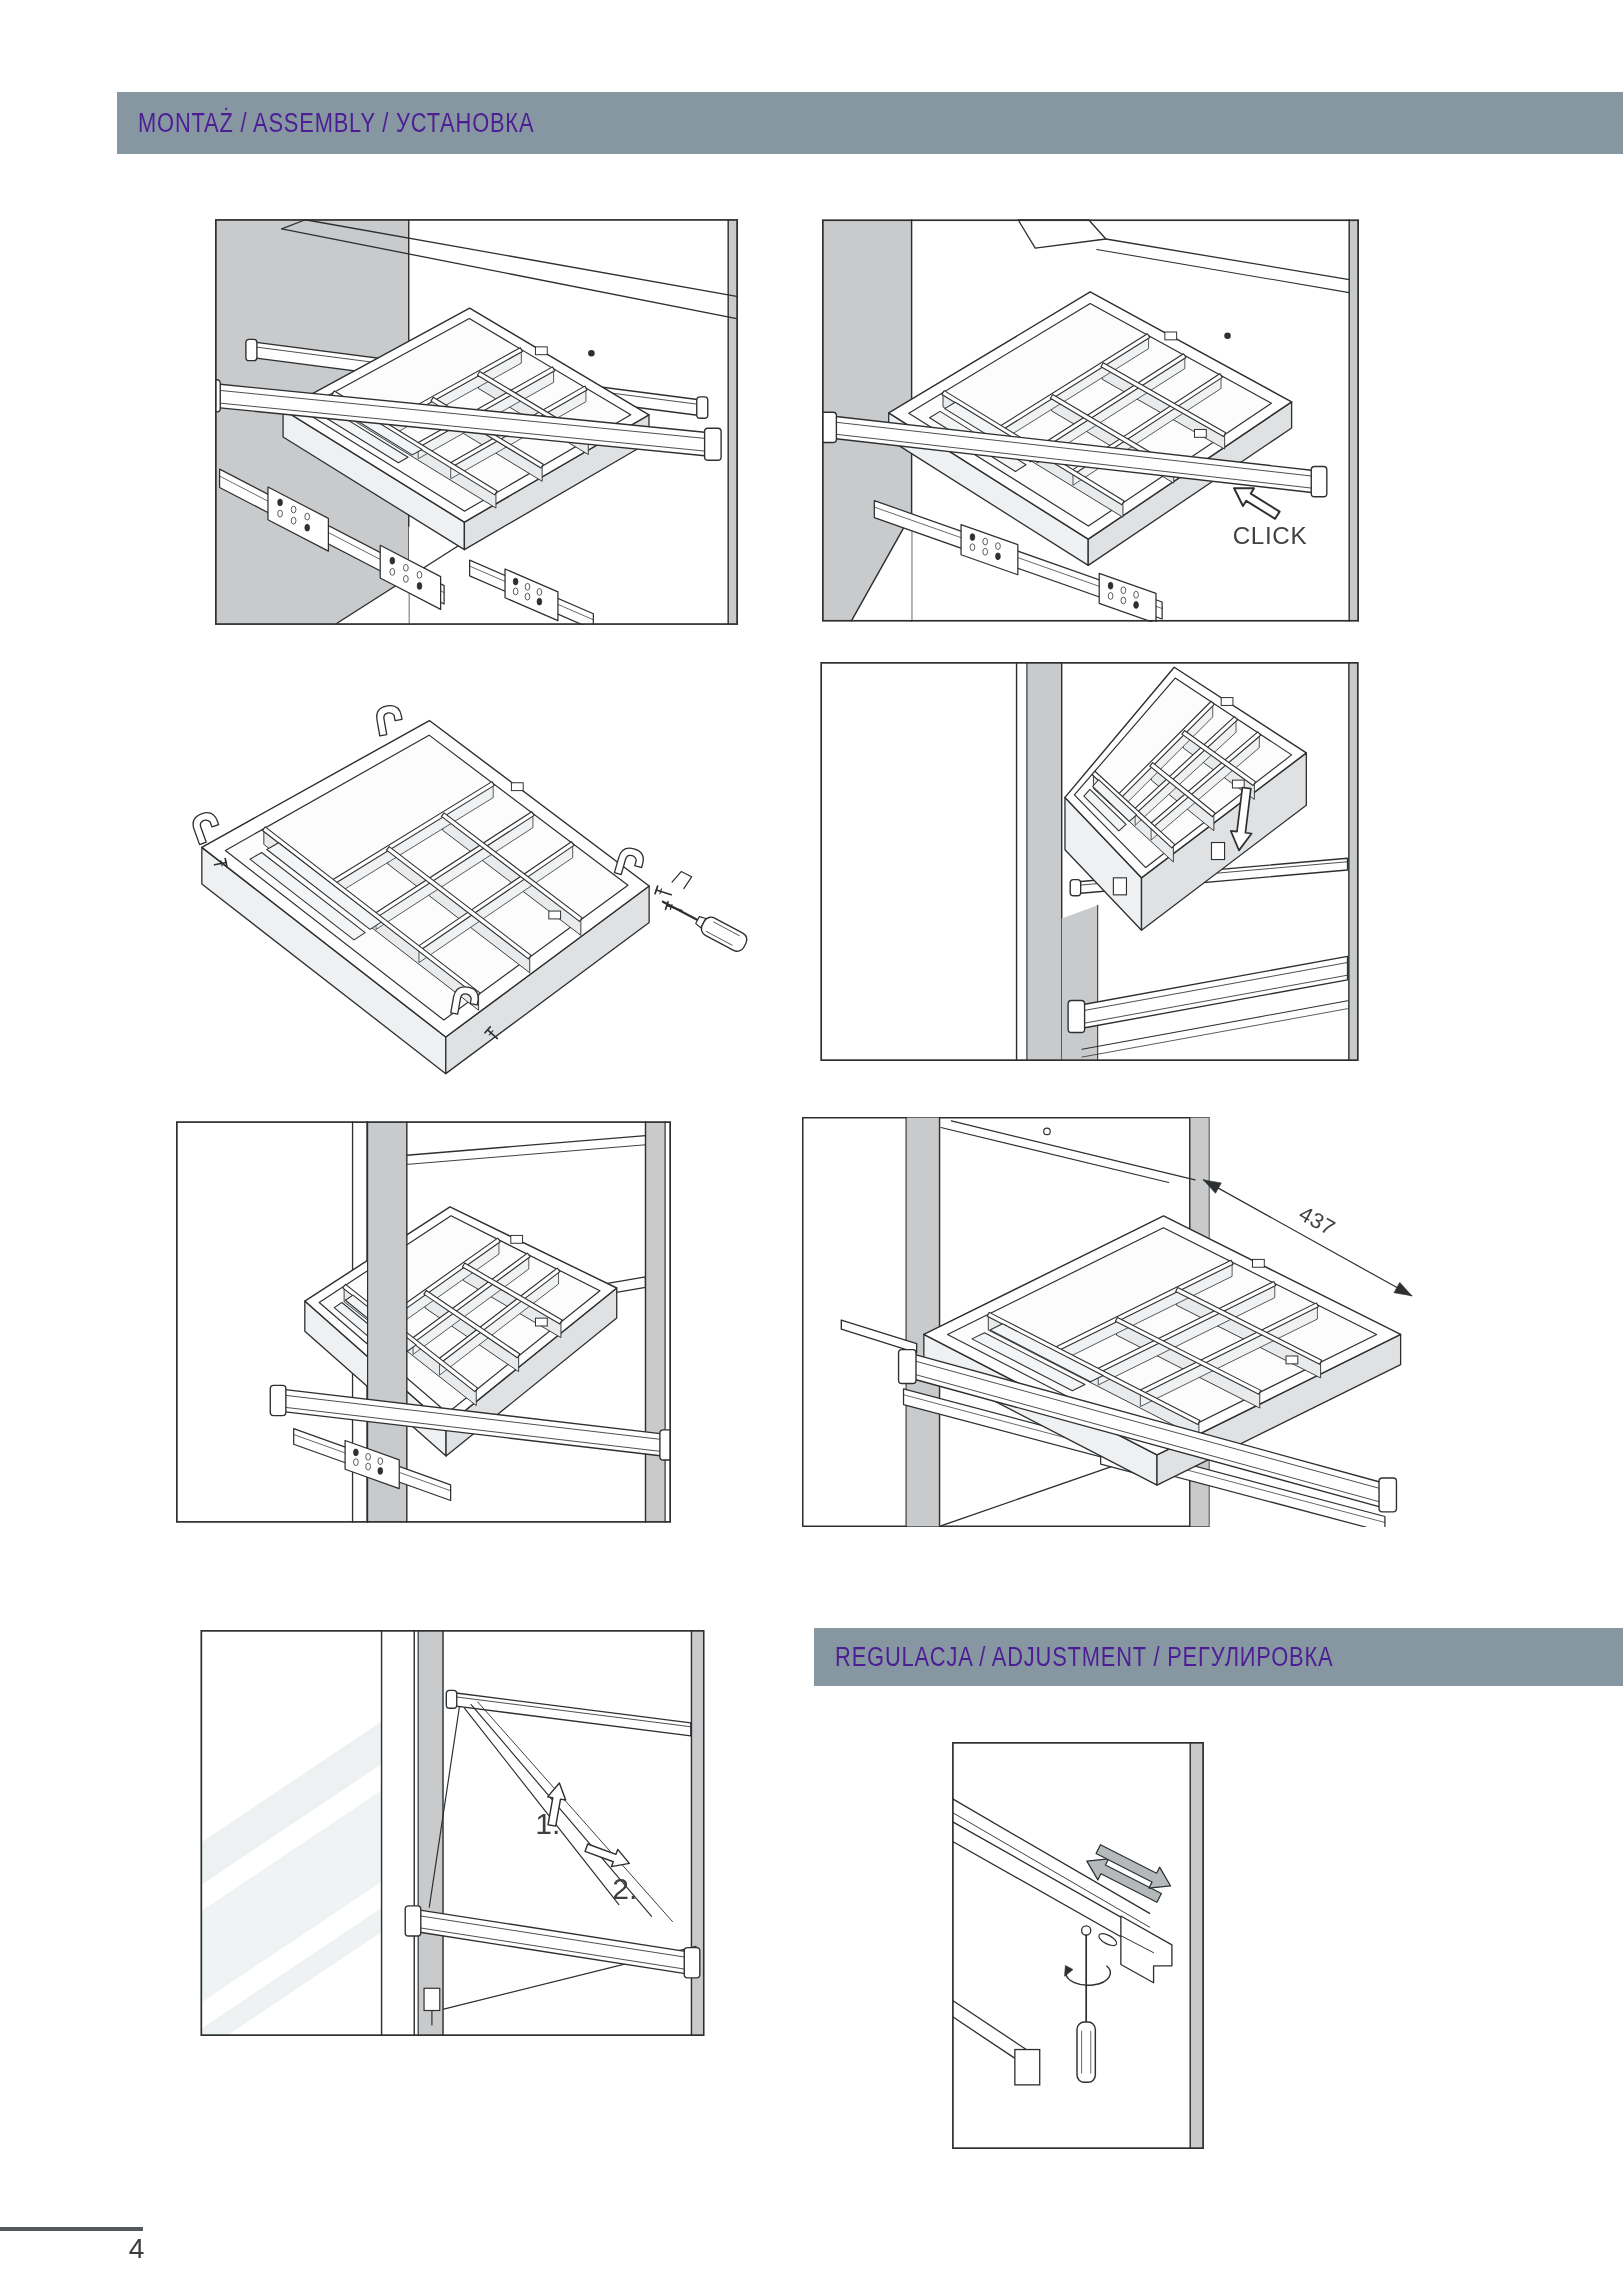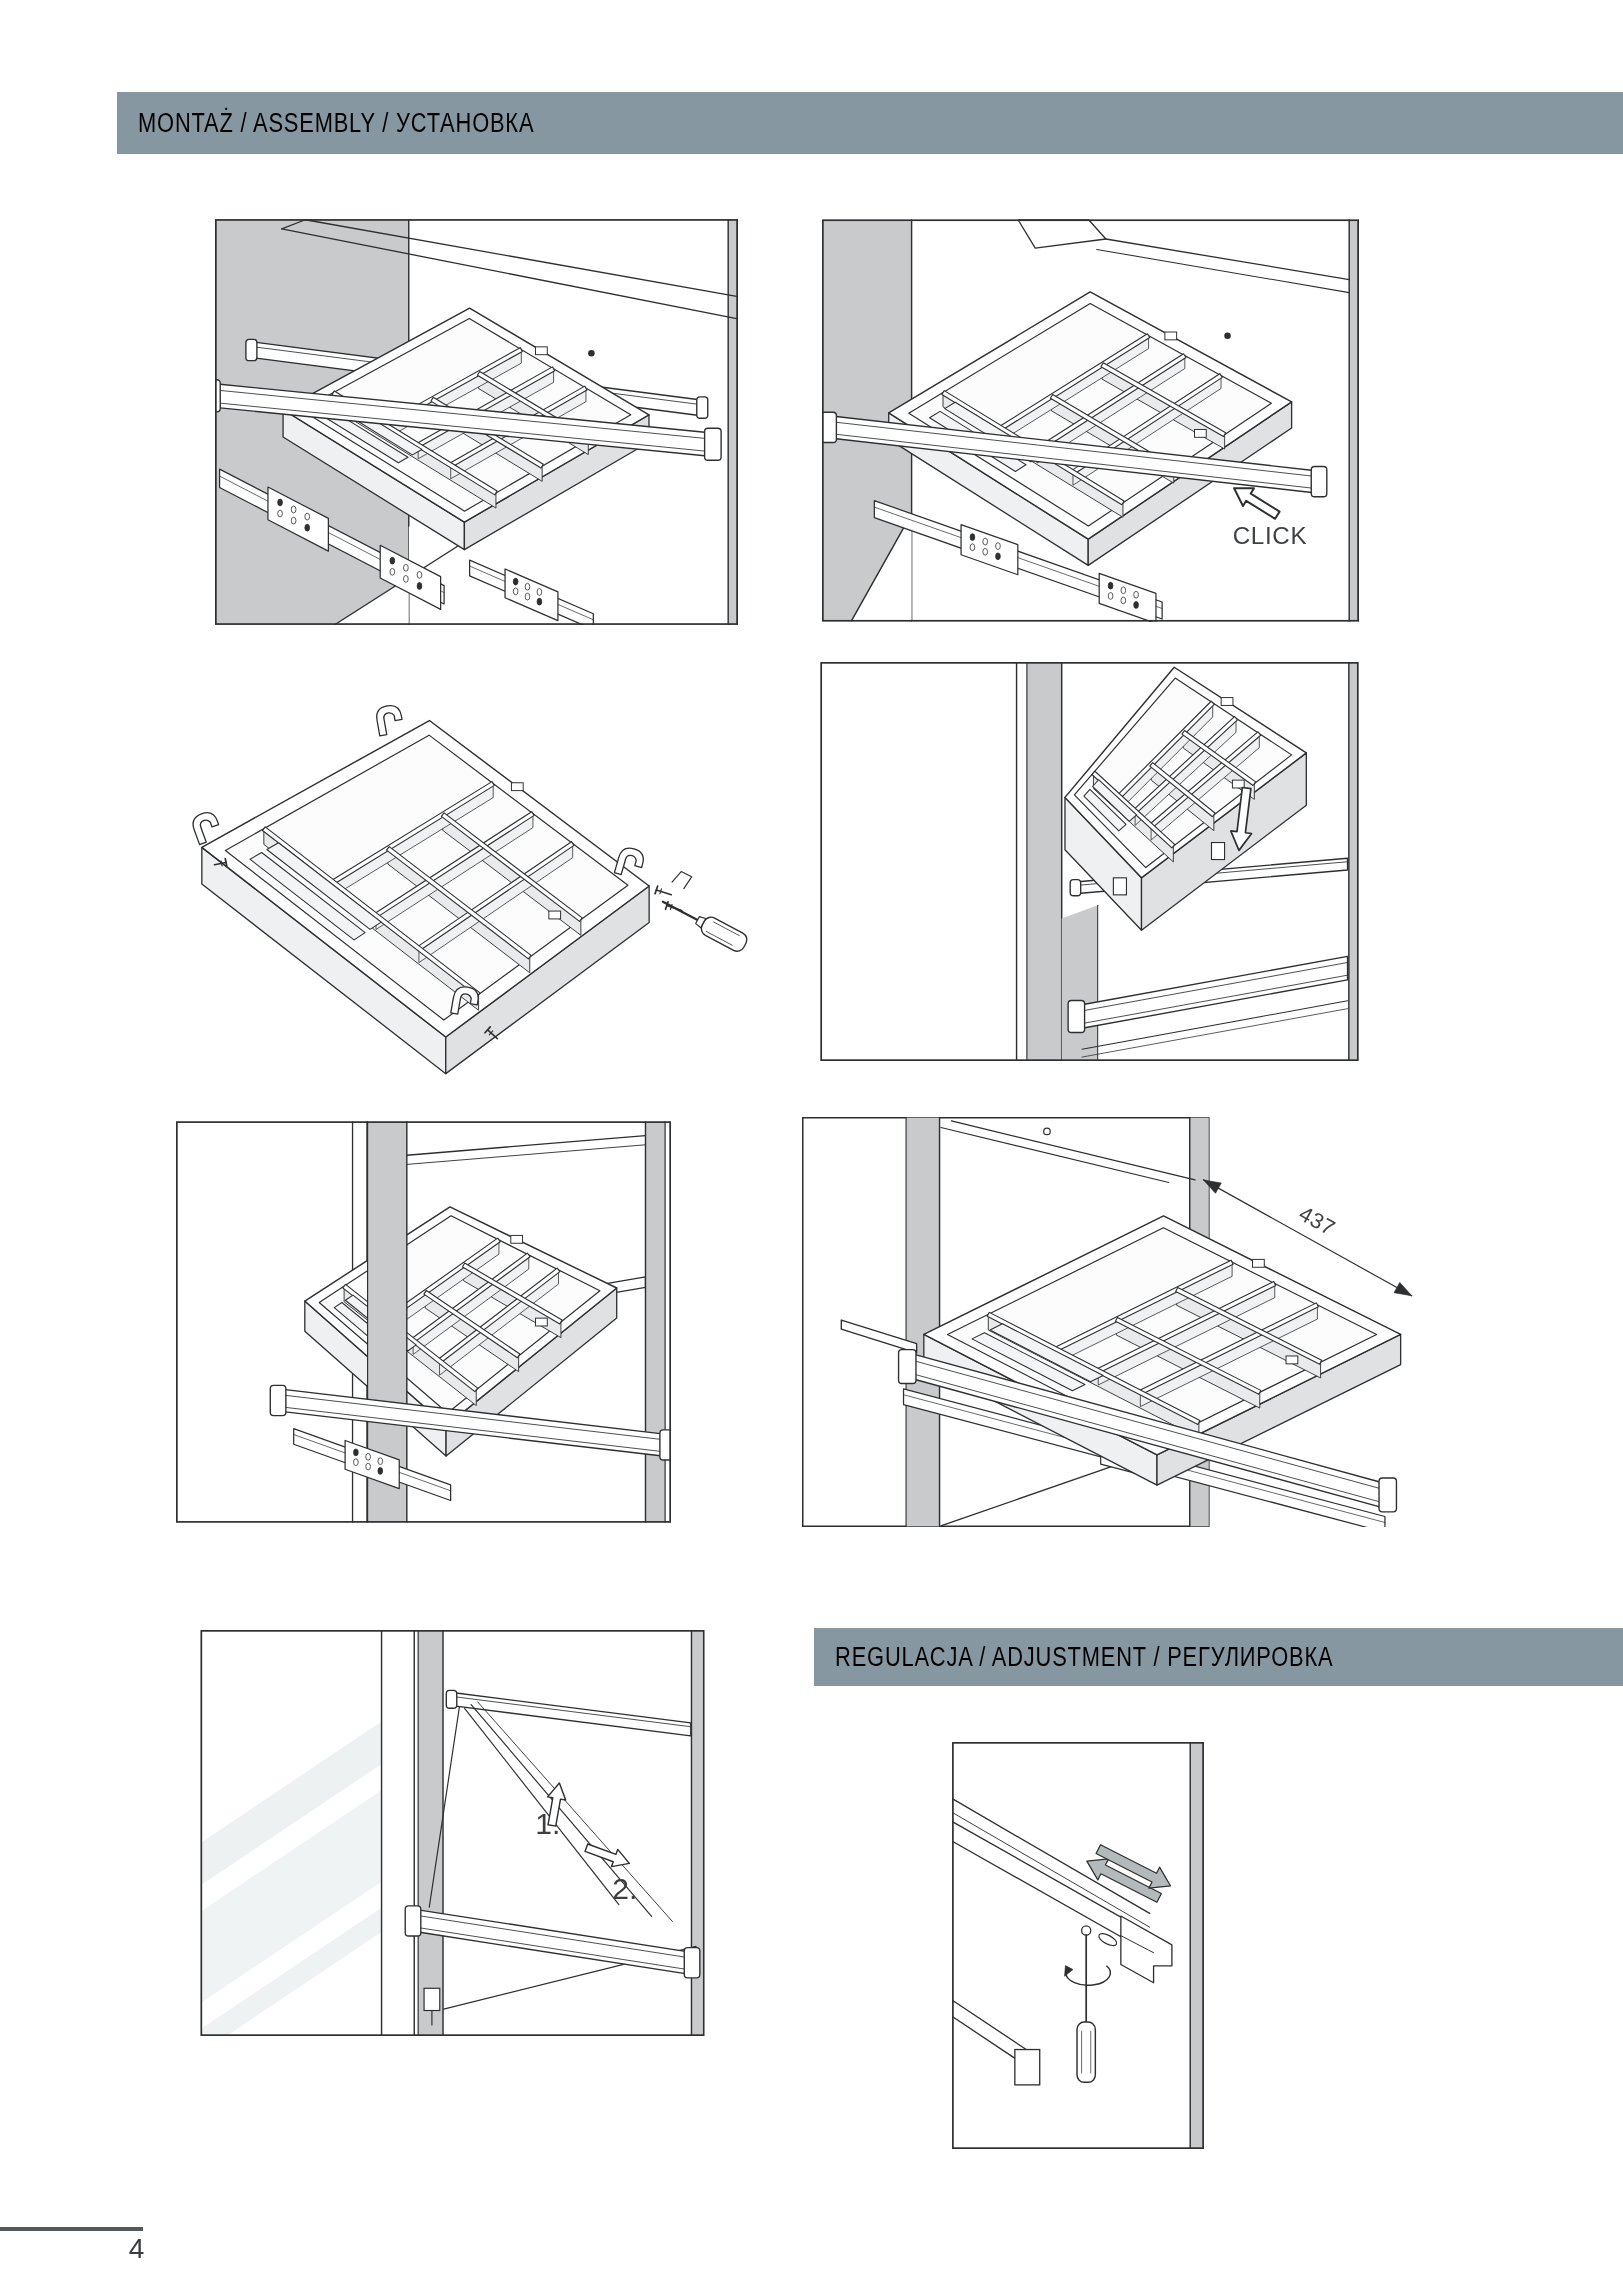--- a/index.html
+++ b/index.html
@@ -3,21 +3,21 @@
 <meta charset="utf-8">
 <style>
   html,body { margin:0; padding:0; background:#ffffff; }
   #page {
     position: relative; width: 1623px; height: 2295px;
     background: #ffffff; overflow: hidden;
     font-family: "Liberation Sans", sans-serif;
   }
   .hdr {
     position: absolute; display: flex; align-items: center;
-    background: #8797a1; color: #000000;
+    background: #8797a1; color: #4c1d95;
     font-size: 27px; letter-spacing: 1px; font-weight: 400;
   }
   .hdr span { padding-left: 26px; white-space: nowrap; display:inline-block;
                transform: scaleX(0.81); transform-origin: left center; }
   #hdr-assembly  { left: 117px; top: 92px; width: 1507px; height: 62px; }
   #hdr-adjust    { left: 814px; top: 1628px; width: 810px; height: 58px; }
   .fig { position: absolute; }
   #footer-line { position: absolute; left: 0; top: 2227px; width: 143px; height: 3.9px; background: #55585a; }
   #page-num { position: absolute; left: 122px; top: 2233px; width: 29px; text-align: center;
               font-size: 28px; color: #3a3c3e; }

